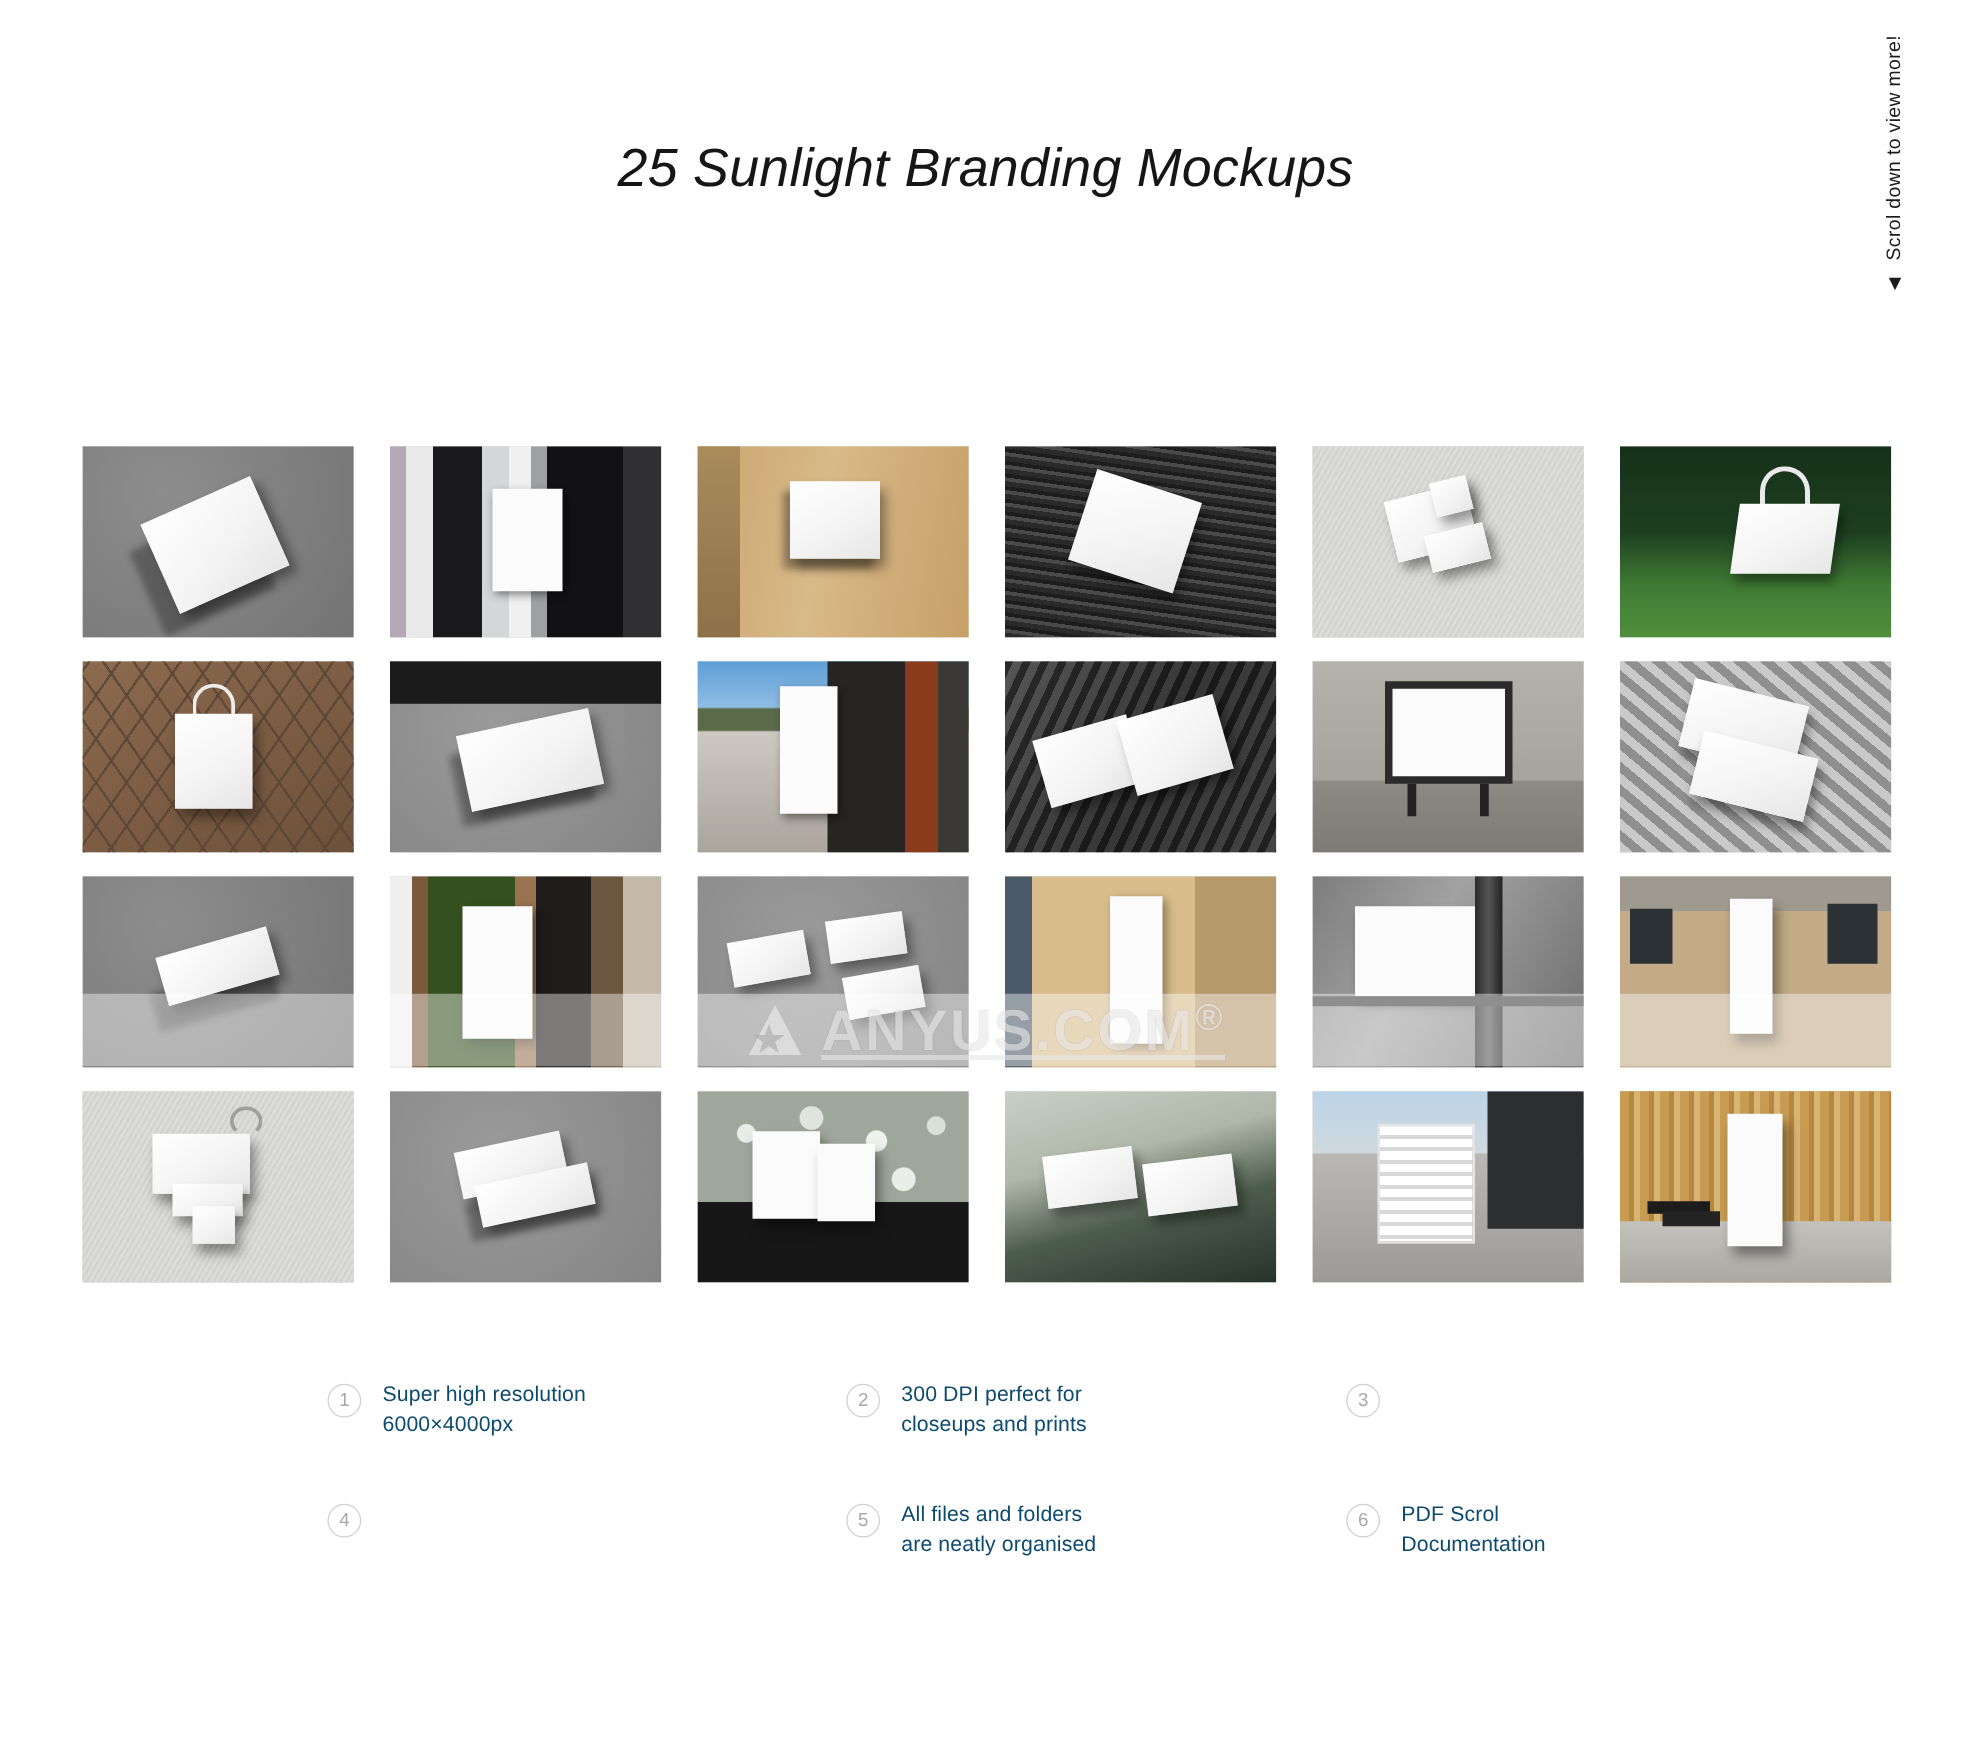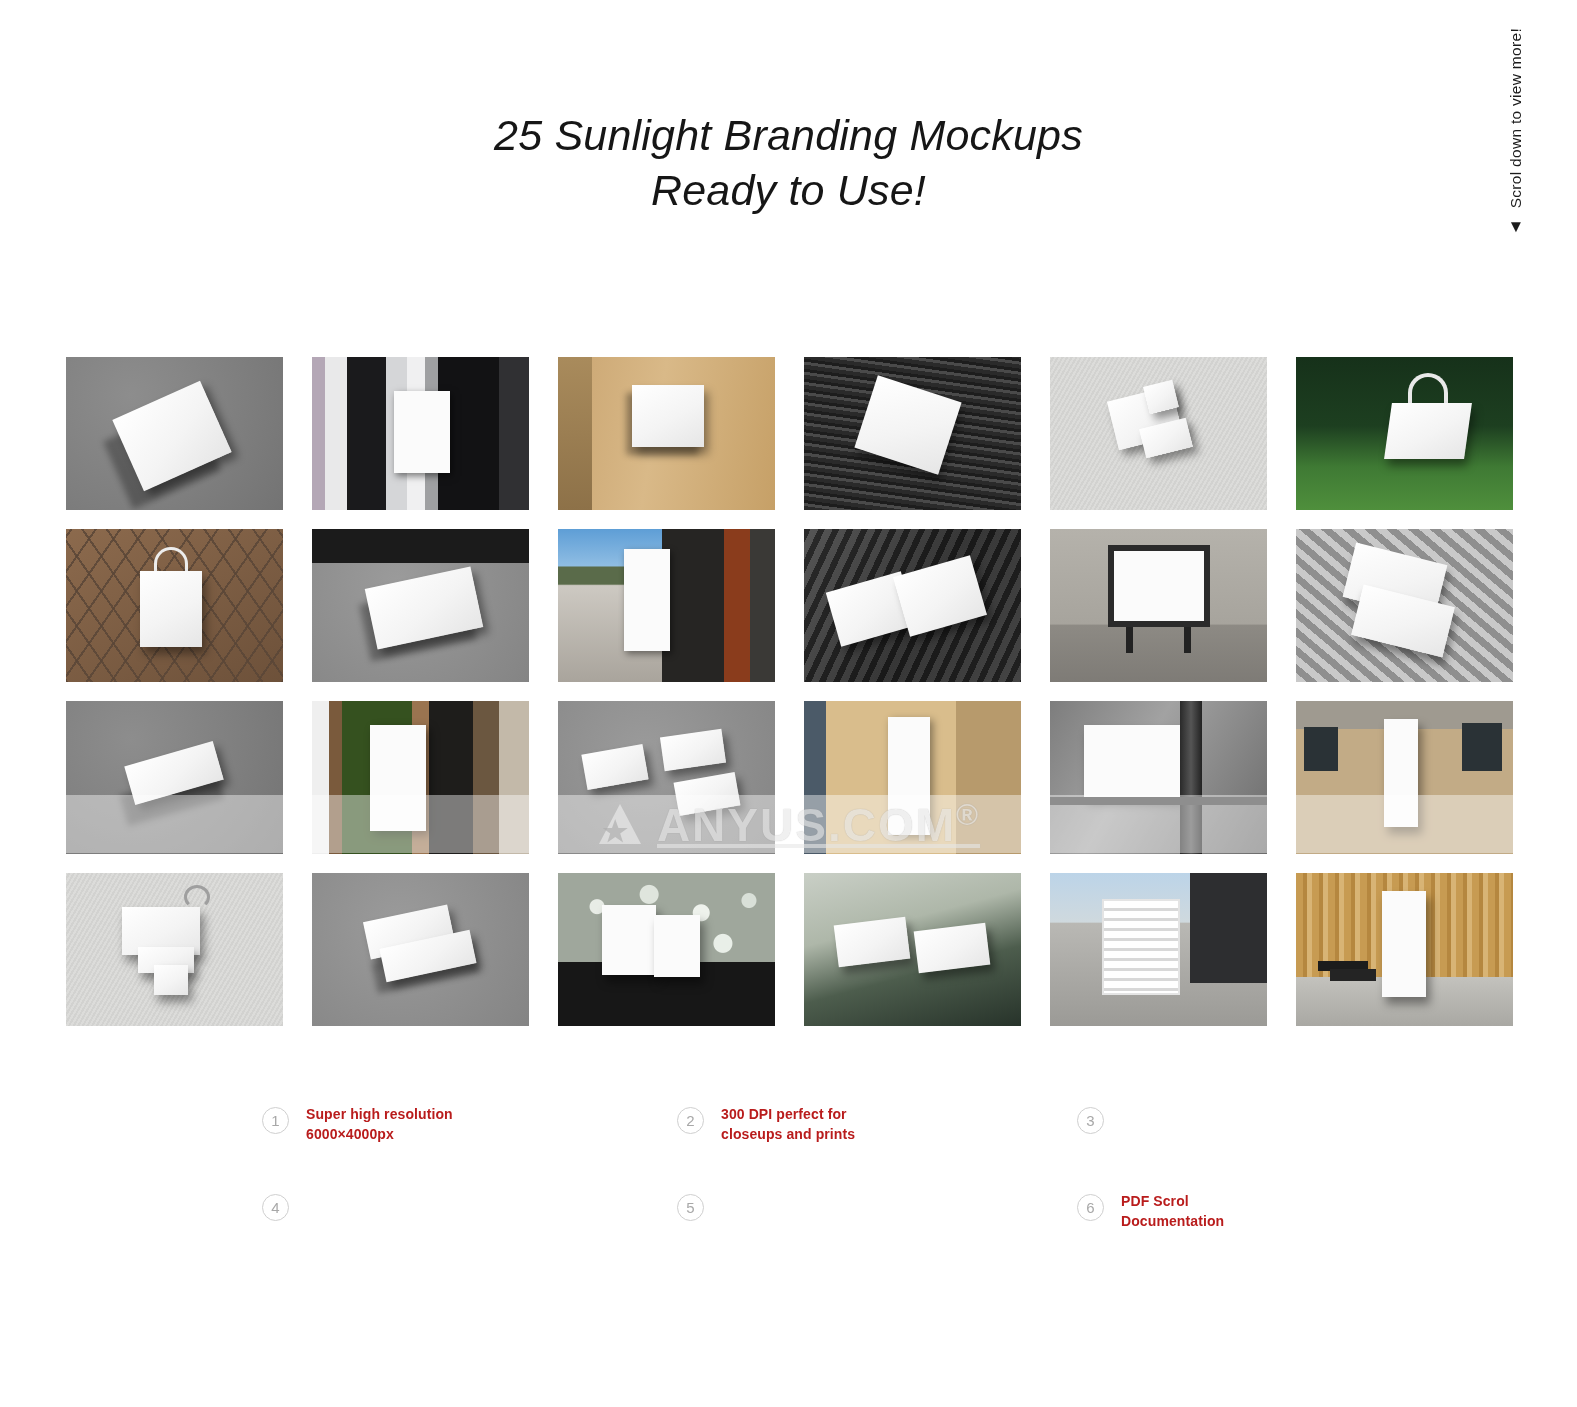--- a/index.html
+++ b/index.html
@@ -189,35 +189,34 @@
     flex: 0 0 auto;
     width: 27px; height: 27px;
     border: 1.6px solid #cfcfcf;
     border-radius: 50%;
     color: #a8a8a8;
     font-size: 15px;
     display:flex; align-items:center; justify-content:center;
     margin-top: 3px;
   }
   .feature-text {
-    font-size: 14px;
+    font-size: 17px;
     line-height: 1.43;
-    color: #b91c1c;
-    font-weight: 700;
+    color: #0c4a6e;
+    font-weight: 400;
     letter-spacing: .1px;
   }
   .feature-text .l2 { display:block; }
 </style>
 </head>
 <body>
 
 <div class="header">
   <h1 class="title">
     <span class="line">25 Sunlight Branding Mockups</span>
-    <span class="line">Ready to Use!</span>
   </h1>
 </div>
 
 <div class="scroll-hint">
   <span class="scroll-hint-text">Scrol down to view more!</span>
   <span class="scroll-hint-arrow">▼</span>
 </div>
 
 <div class="grid">
 
@@ -434,20 +433,24 @@
   <div class="feature">
     <span class="feature-num">3</span>
   </div>
 
   <div class="feature">
     <span class="feature-num">4</span>
   </div>
 
   <div class="feature">
     <span class="feature-num">5</span>
+    <span class="feature-text">
+      <span>All files and folders</span>
+      <span class="l2">are neatly organised</span>
+    </span>
   </div>
 
   <div class="feature">
     <span class="feature-num">6</span>
     <span class="feature-text">
       <span>PDF Scrol</span>
       <span class="l2">Documentation</span>
     </span>
   </div>
 

